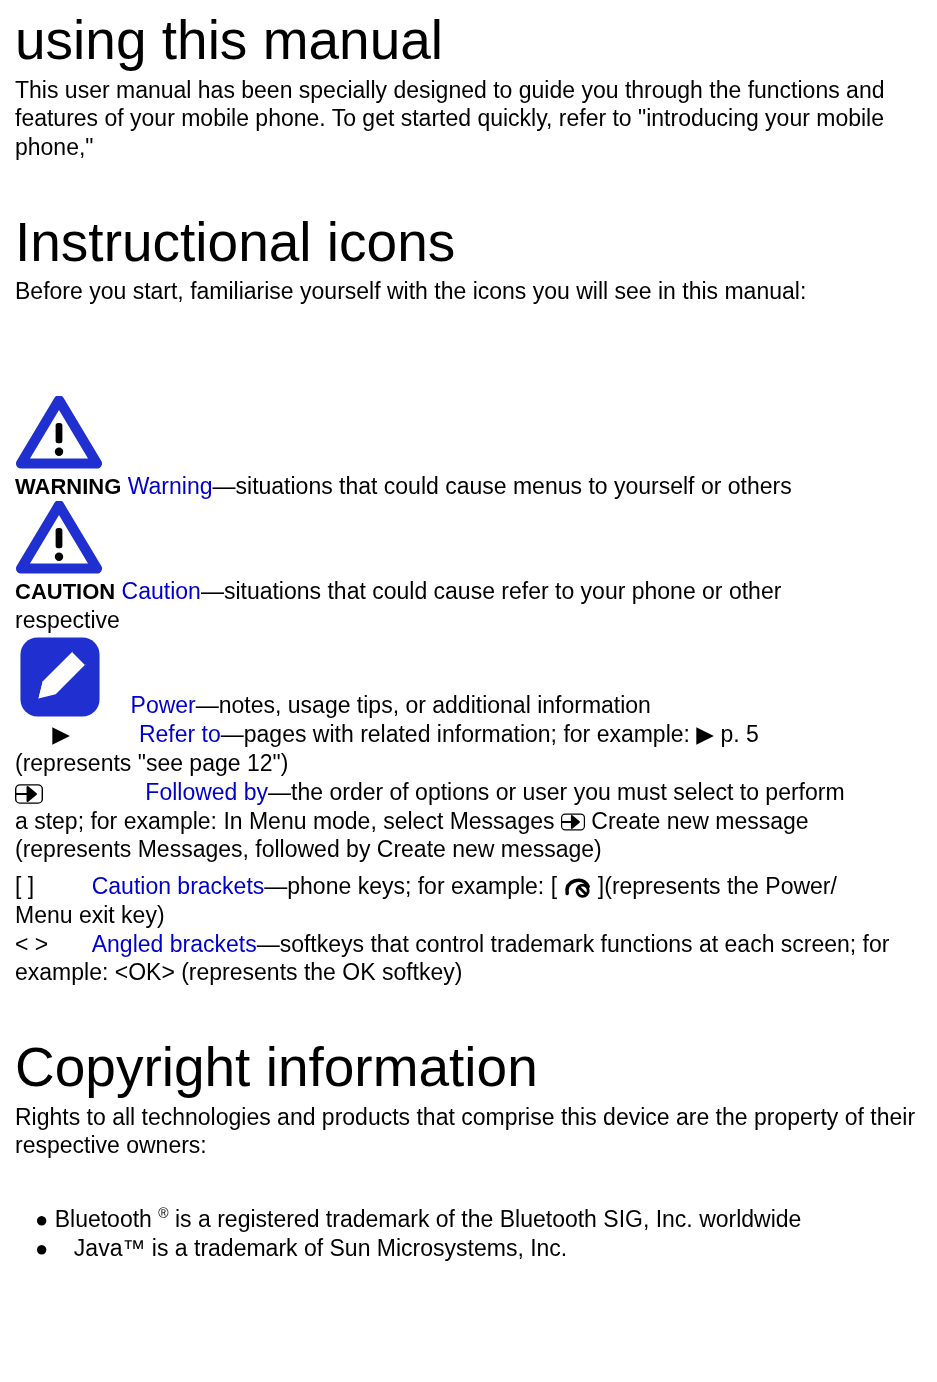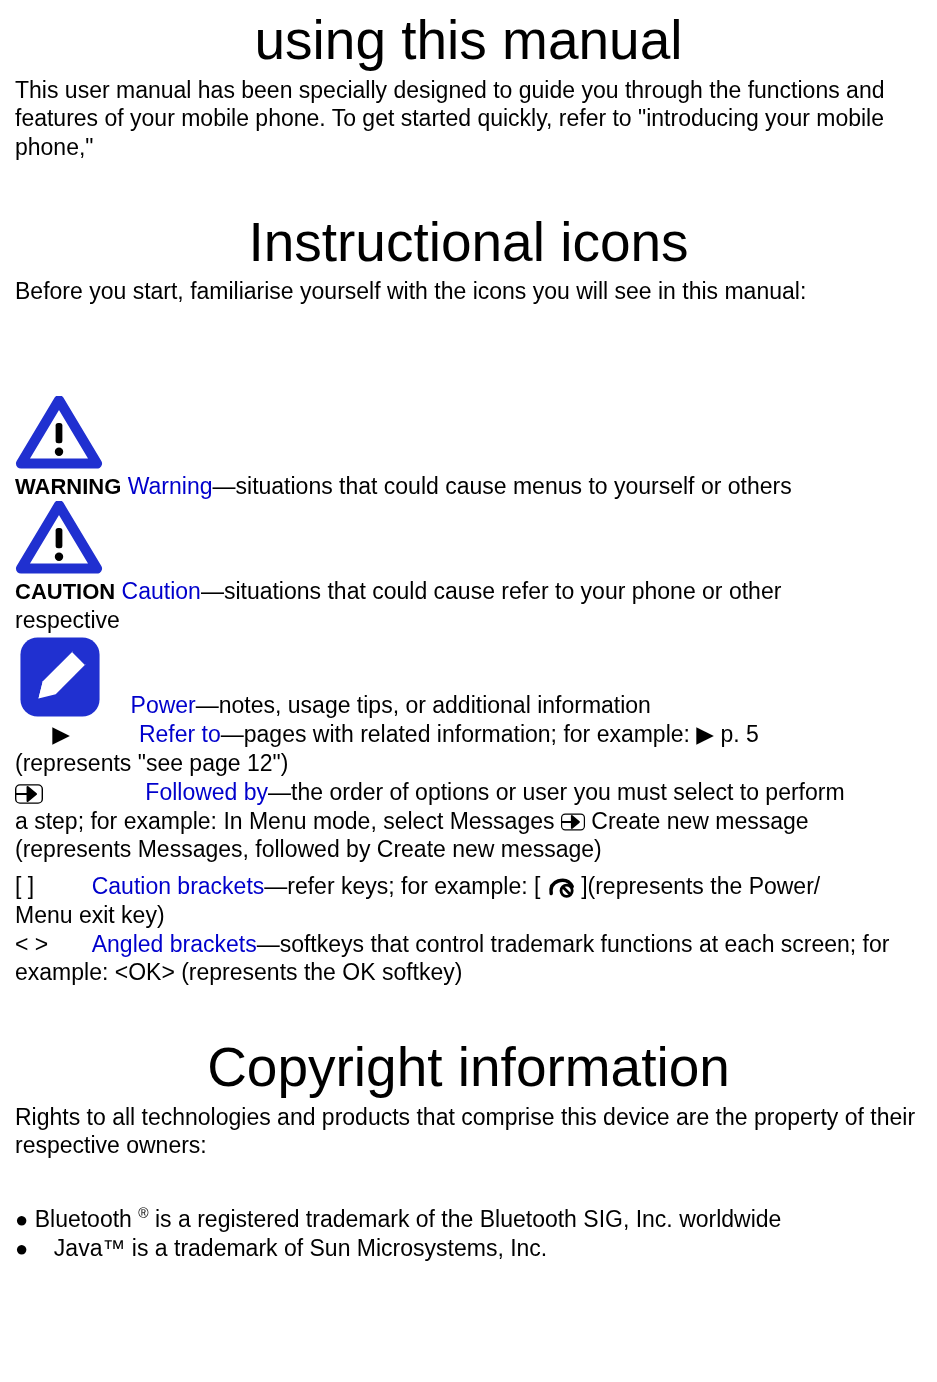--- a/index.html
+++ b/index.html
@@ -10,21 +10,20 @@
     background: #fff;
     margin: 0;
     padding: 10px 15px;
     width: 907px;
   }
   h1 {
     font-size: 55px;
     font-weight: normal;
     margin: 0 0 5px 0;
     line-height: 1.1;
-    text-align: center;
   }
   .section-spacer {
     height: 50px;
   }
   .large-spacer {
     height: 90px;
   }
   .icon-warning {
     width: 88px;
     height: 76px;
@@ -51,20 +50,21 @@
   .bullet {
     font-size: 22px;
   }
   .sup {
     font-size: 14px;
     vertical-align: super;
   }
   .indent-bullet {
     padding-left: 18px;
     text-indent: -18px;
+    margin-left: 20px;
   }
   .symbol-col {
     display:inline-block;
     min-width: 105px;
     vertical-align: top;
   }
 </style>
 </head>
 <body>
 
@@ -137,21 +137,21 @@
   </svg>
   <span> Create new message</span>
 </div>
 <div class="row">(represents Messages, followed by Create new message)</div>
 
 <div style="height:8px;"></div>
 
 <div class="row">
   <span>[  ]</span>
   <span>&nbsp;&nbsp;&nbsp;&nbsp;&nbsp;&nbsp;&nbsp;</span>
-  <span class="blue-term">Caution brackets</span><span>—refer keys; for example: [</span>
+  <span class="blue-term">Caution brackets</span><span>—phone keys; for example: [</span>
   <svg width="28" height="24" viewBox="0 0 40 32" style="vertical-align:middle;">
     <path d="M6 24 Q4 10 16 6 Q30 2 36 14" fill="none" stroke="#000" stroke-width="5" stroke-linecap="round"></path>
     <circle cx="28" cy="20" r="8" fill="none" stroke="#000" stroke-width="4"></circle>
     <line x1="22" y1="14" x2="34" y2="26" stroke="#000" stroke-width="4"></line>
   </svg>
   <span> ](represents the Power/</span>
 </div>
 <div class="row">Menu exit key)</div>
 
 <div class="row">

